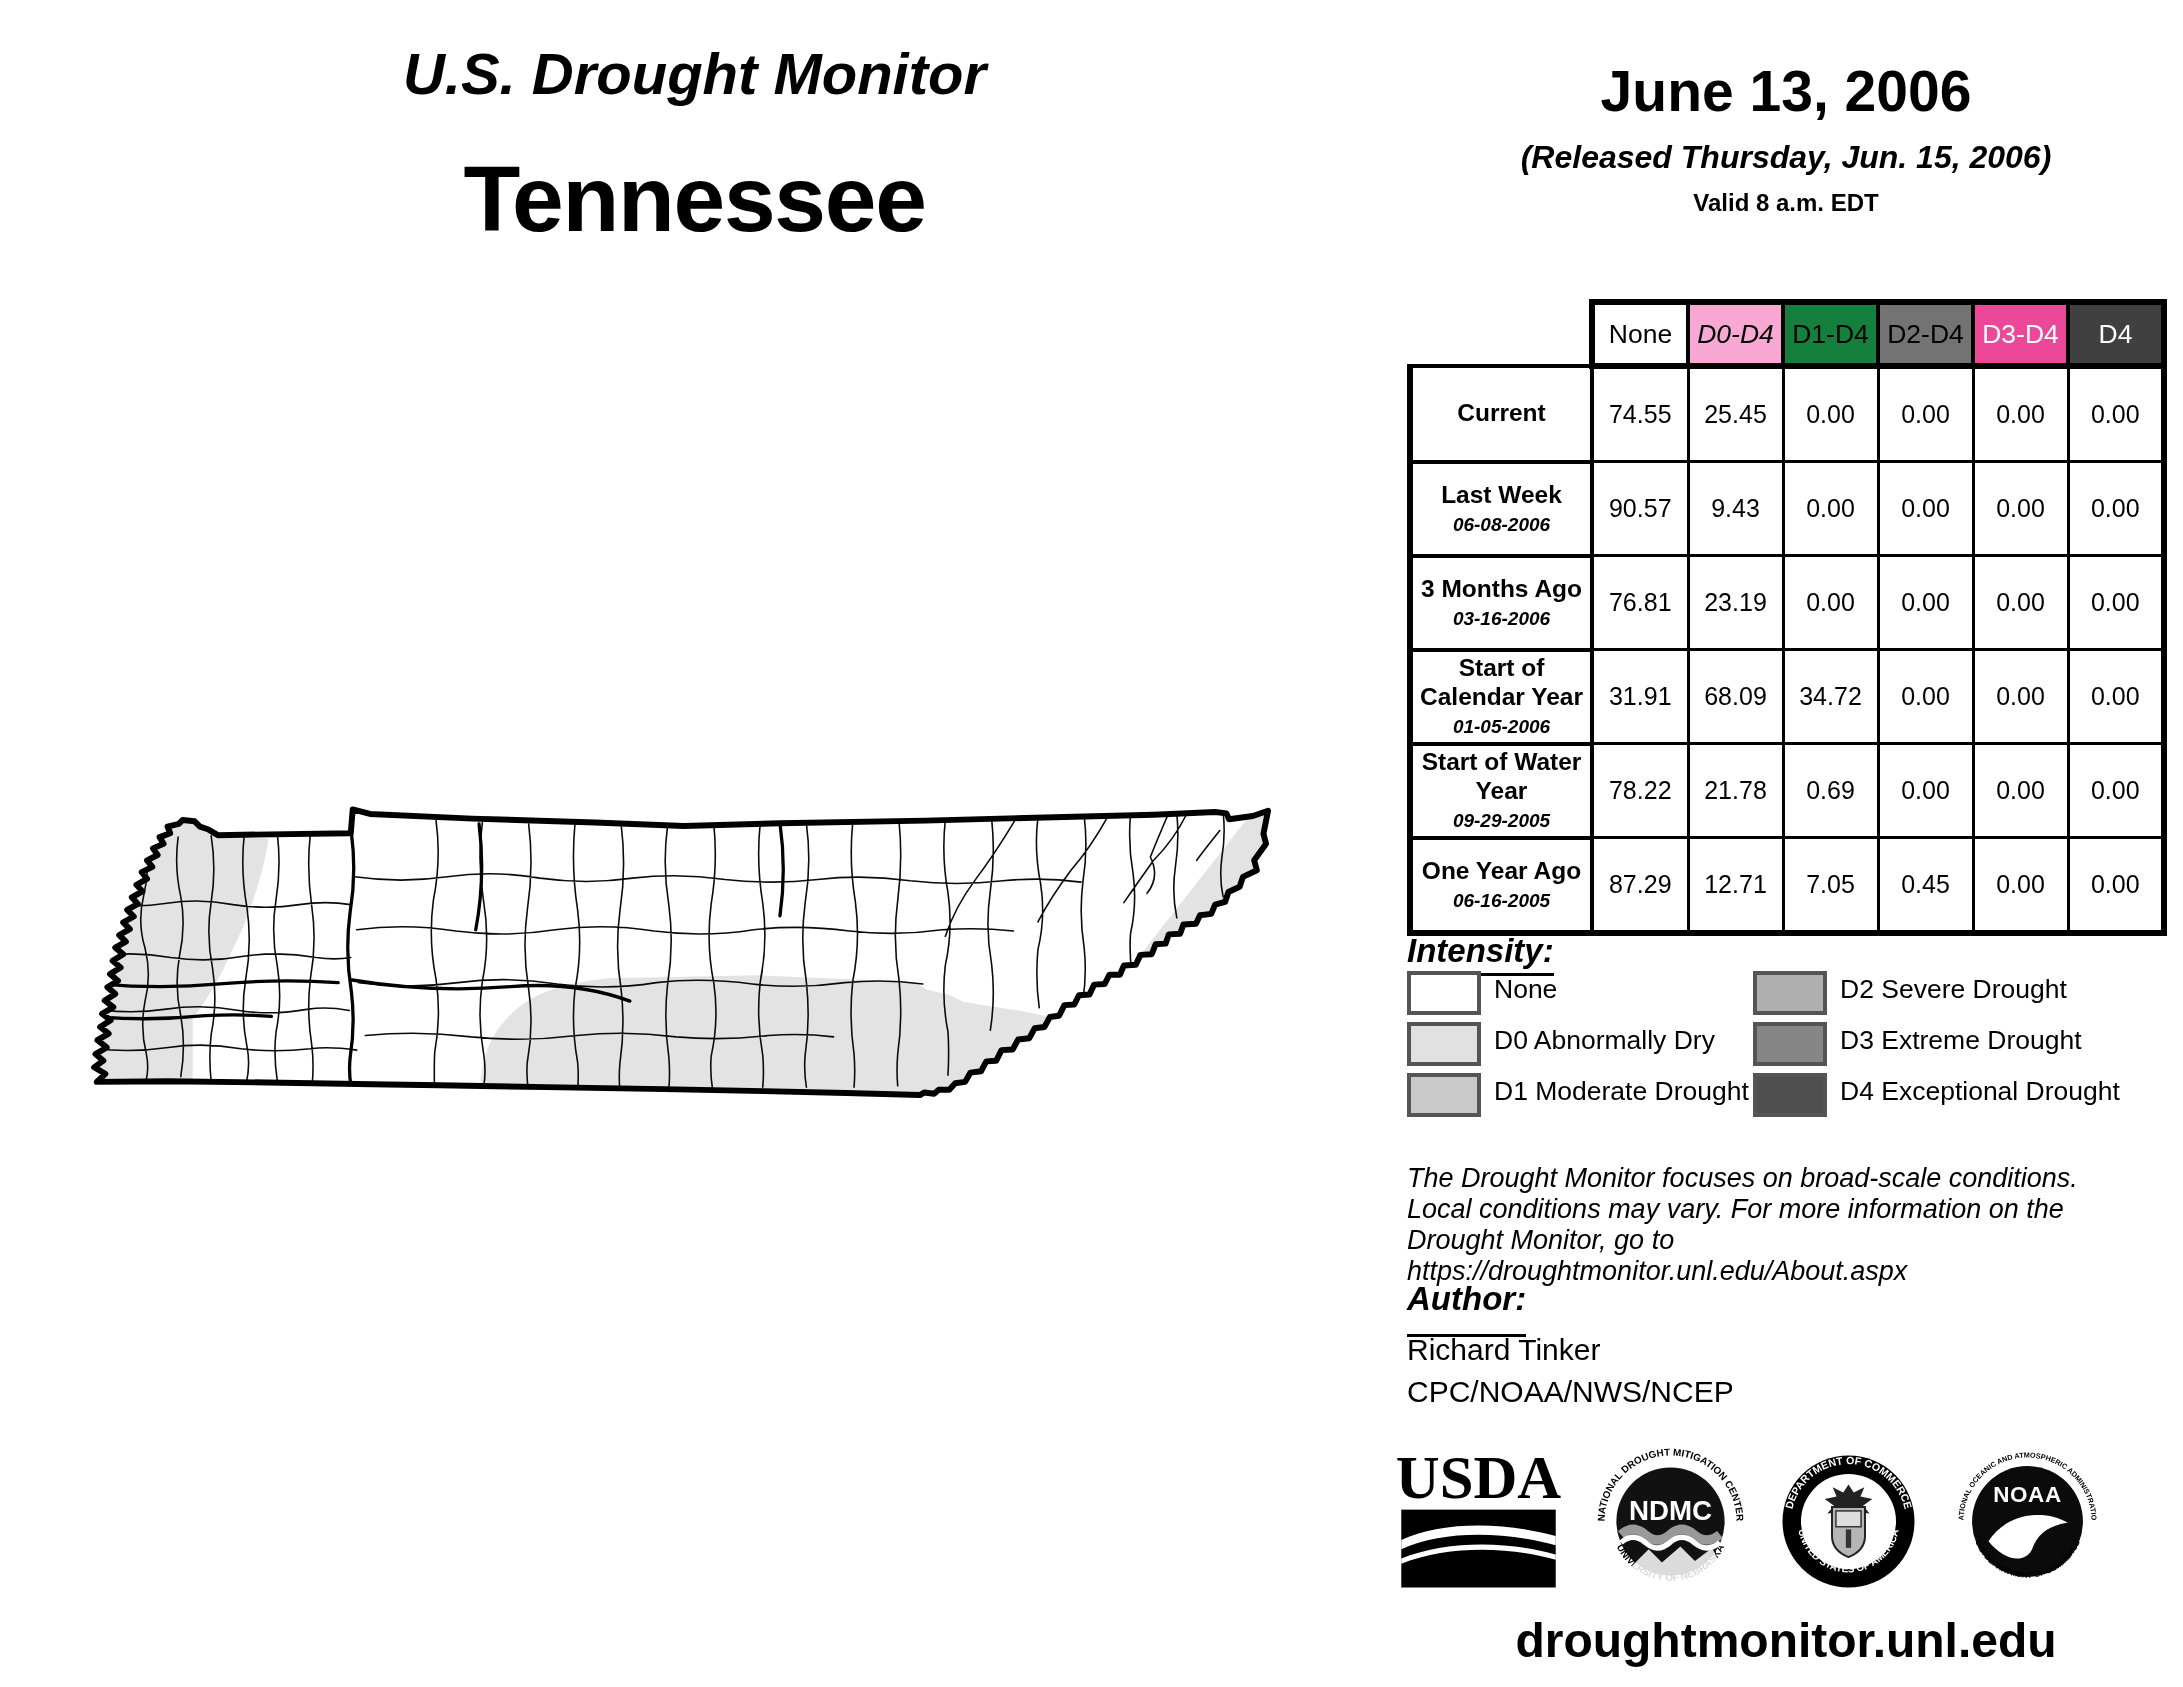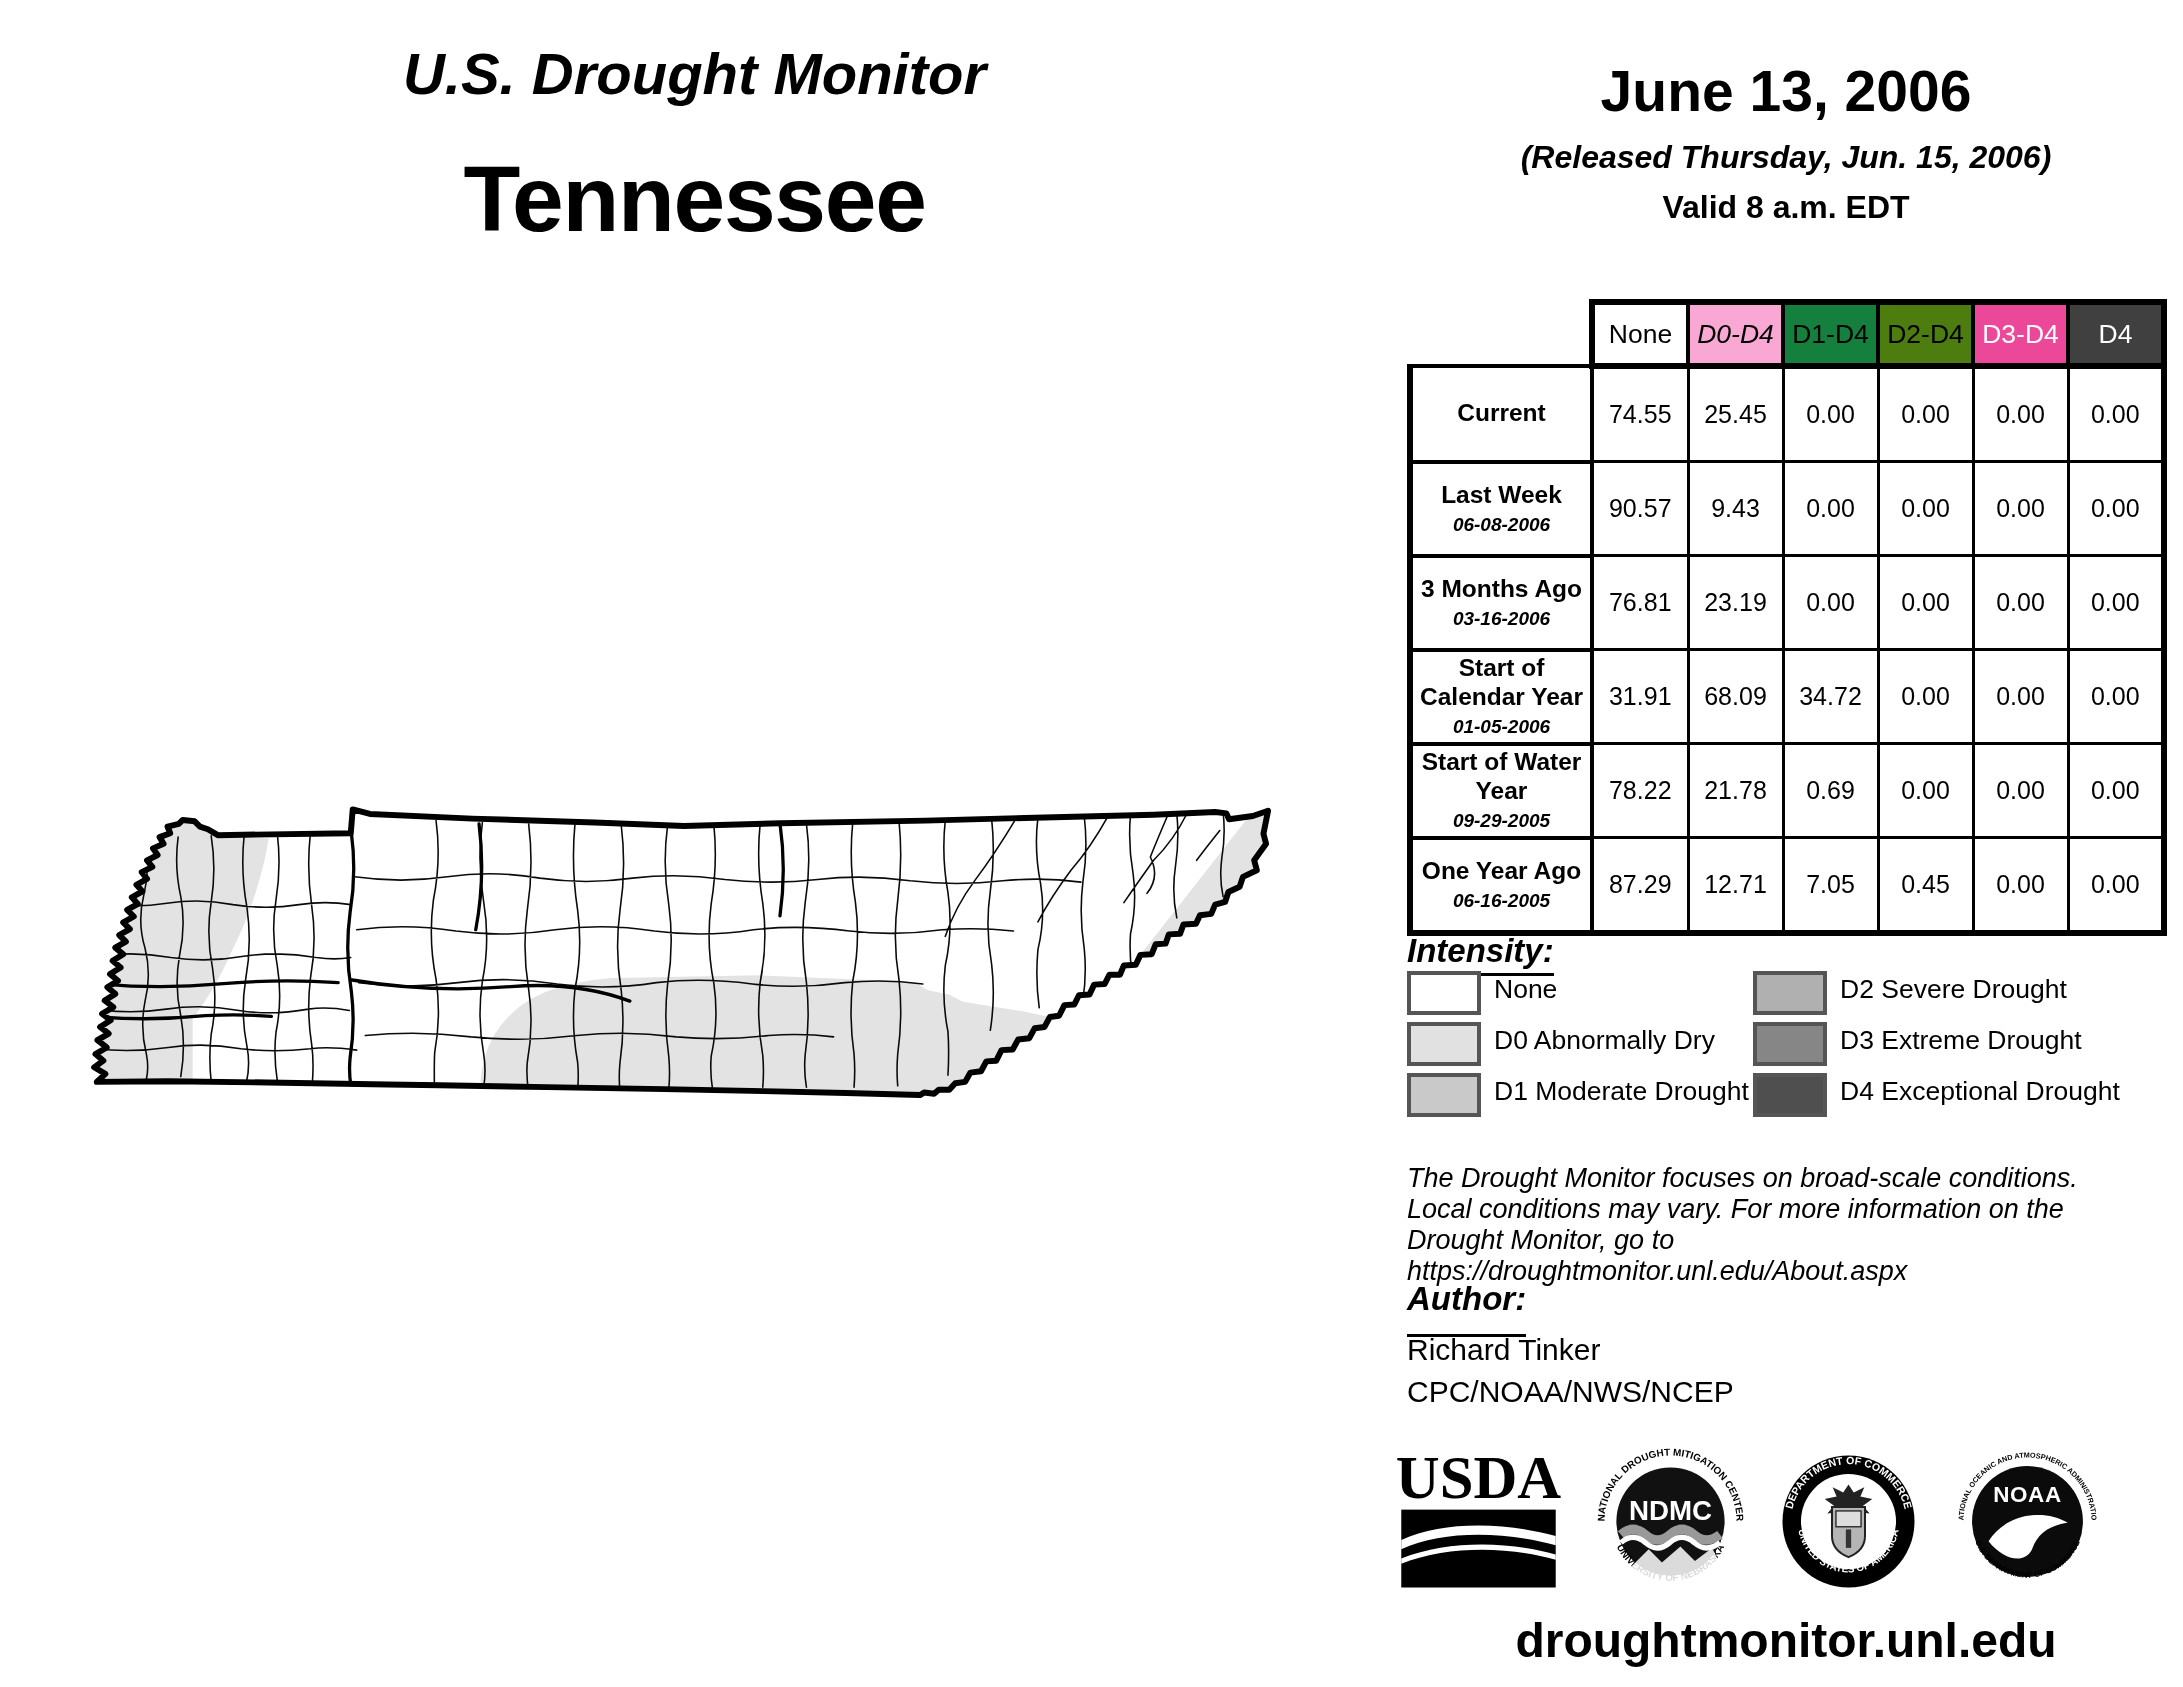--- a/index.html
+++ b/index.html
@@ -4,21 +4,21 @@
 <style>
   html,body{margin:0;padding:0;background:#fff;}
   #canvas{position:relative;width:2183px;height:1687px;background:#ffffff;overflow:hidden;
           font-family:"Liberation Sans", sans-serif;color:#000;}
   .abs{position:absolute;}
   
   .title-main{left:0;top:40px;width:1389px;text-align:center;font-size:58px;font-weight:bold;font-style:italic;}
   .title-state{left:0;top:126px;width:1389px;text-align:center;font-size:93px;font-weight:bold;letter-spacing:-1.3px;margin-top:20px;}
   .date-main{left:1389px;top:58px;width:794px;text-align:center;font-size:57px;font-weight:bold;}
   .date-released{left:1389px;top:139px;width:794px;text-align:center;font-size:32px;font-weight:bold;font-style:italic;}
-  .date-valid{left:1389px;top:189px;width:794px;text-align:center;font-size:32px;font-weight:bold;}
+  .date-valid{left:1389px;top:189px;width:794px;text-align:center;font-size:24px;font-weight:bold;}
   
   .tbl-title{left:1407px;top:250px;width:728px;text-align:center;font-size:30px;font-weight:bold;font-style:italic;}
   table.dm{border-collapse:collapse;table-layout:fixed;}
   table.dm td,table.dm th{padding:0;}
   .dm .lblhead{border:none;background:#fff;}
   .dm th.colhead{width:91px;height:58px;border:4px solid #000;border-top:6px solid #000;border-bottom:6.6px solid #000;
       font-size:26.5px;font-weight:normal;text-align:center;vertical-align:middle;}
   .dm th.colhead.dark{color:#fff;}
   .dm th.first{border-left:6px solid #000;}
   .dm th.last{border-right:6px solid #000;}
@@ -55,21 +55,21 @@
   <div class="abs date-released">(Released Thursday, Jun. 15, 2006)</div>
   <div class="abs date-valid">Valid 8 a.m. EDT</div>
 
   <table class="dm abs" style="left:1407px;top:299px;">
     <tbody>
         <tr>
       <th class="lblhead"></th>
       <th class="colhead first" style="background-color: rgb(255, 255, 255);">None</th>
       <th class="colhead" style="background-color: #f9a8d4; font-style: italic;">D0-D4</th>
       <th class="colhead" style="background-color: #15803d;">D1-D4</th>
-      <th class="colhead" style="background-color: #4d7c0f;">D2-D4</th>
+      <th class="colhead" style="background-color: #737373;">D2-D4</th>
       <th class="colhead dark" style="background-color: #ec4899;">D3-D4</th>
       <th class="colhead dark last" style="background-color: #404040;">D4</th>
     </tr>
     <tr>
       <td class="lbl"><span>Current</span></td>
       <td class="val">74.55</td>
       <td class="val">25.45</td>
       <td class="val">0.00</td>
       <td class="val">0.00</td>
       <td class="val">0.00</td>

